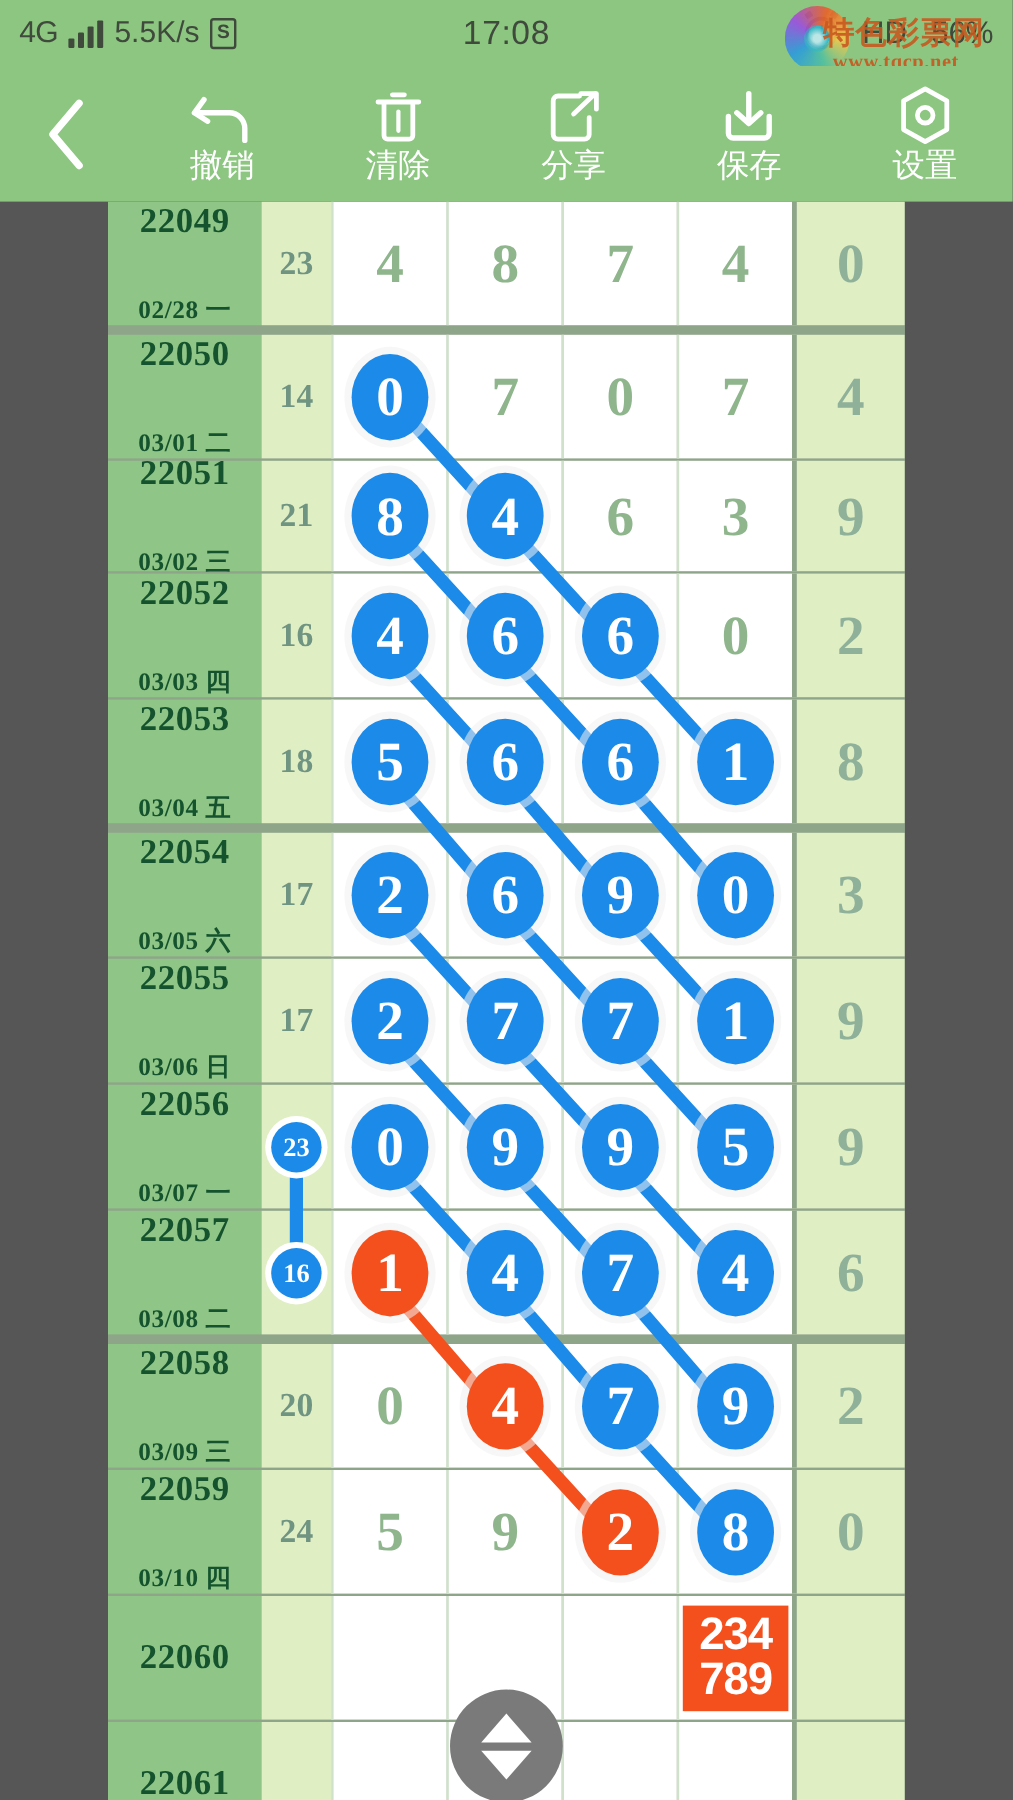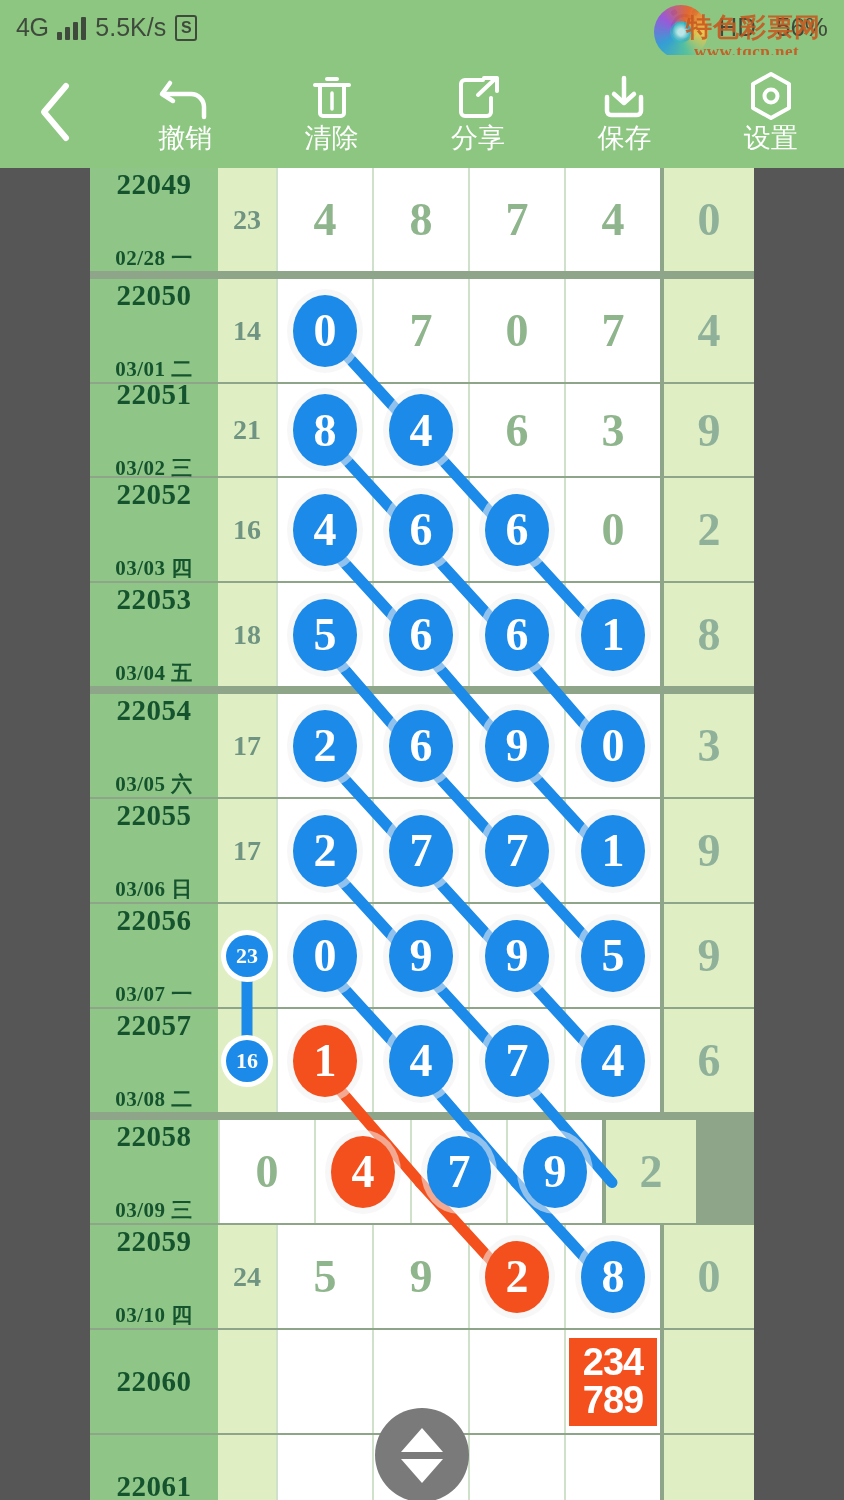--- a/index.html
+++ b/index.html
@@ -203,20 +203,21 @@
       <span class="sb-net">4G</span>
       <span class="sb-bars">
           <i></i>
           <i></i>
           <i></i>
           <i></i>
         </span>
       <span class="sb-speed">5.5K/s</span>
       <span class="sb-sbox">S</span>
     </div>
+    <div class="sb-center">17:08</div>
     <div class="sb-right">
       <span class="sb-clock">
           <i></i>
           <i class="r"></i>
         </span>
       <span class="sb-hd">HD</span>
       <span class="sb-batt">56%</span>
     </div>
   </div>
 
@@ -457,25 +458,26 @@
           </div>
           <div class="c-num">
             <div class="ball blue">7</div>
           </div>
           <div class="c-num">
             <div class="ball blue">4</div>
           </div>
           <div class="c-last">6</div>
         </div>
         <div class="sep thick"></div>
-        <div class="row" style="height: 103px;">
+        <div class="row" style="height: 103px; justify-content: space-between;">
           <div class="c-issue">
             <div class="no">22058</div>
             <div class="dt">03/09 三</div>
           </div>
+          <div class="c-sum">20</div>
           <div class="c-num">0</div>
           <div class="c-num">
             <div class="ball red">4</div>
           </div>
           <div class="c-num">
             <div class="ball blue">7</div>
           </div>
           <div class="c-num">
             <div class="ball blue">9</div>
           </div>

